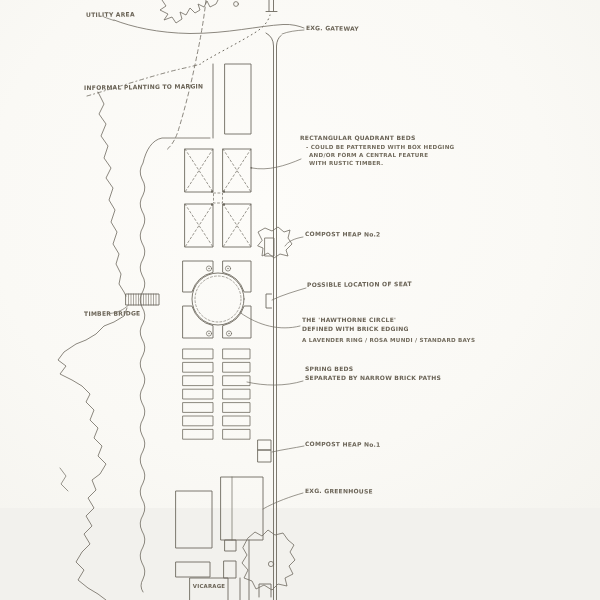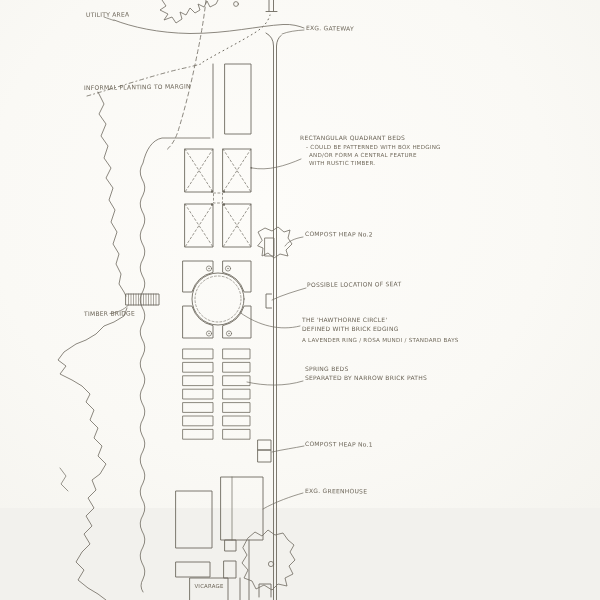--- a/index.html
+++ b/index.html
@@ -1,20 +1,21 @@
 <!DOCTYPE html>
 <html><head>
 <meta charset="utf-8">
 <style>
   html,body{margin:0;padding:0;}
   body{width:600px;height:600px;overflow:hidden;background:#f2f1ed;}
   .sheet{
     position:relative;width:600px;height:508px;
     background:radial-gradient(ellipse at 45% 40%, #fdfcf9 0%, #faf9f5 60%, #f5f4ef 100%);
     font-family:"DejaVu Sans", sans-serif;
+    font-weight:bold;
   }
   svg{position:absolute;left:0;top:0;}
   .lbl{
     position:absolute;
     font-family:"DejaVu Sans", sans-serif;
     font-size:6px;line-height:1.45;
     color:#6b6457;letter-spacing:.25px;white-space:nowrap;
     transform-origin:left top;
   }
   .lbl.sm{font-size:5.6px;color:#736c5e;}

